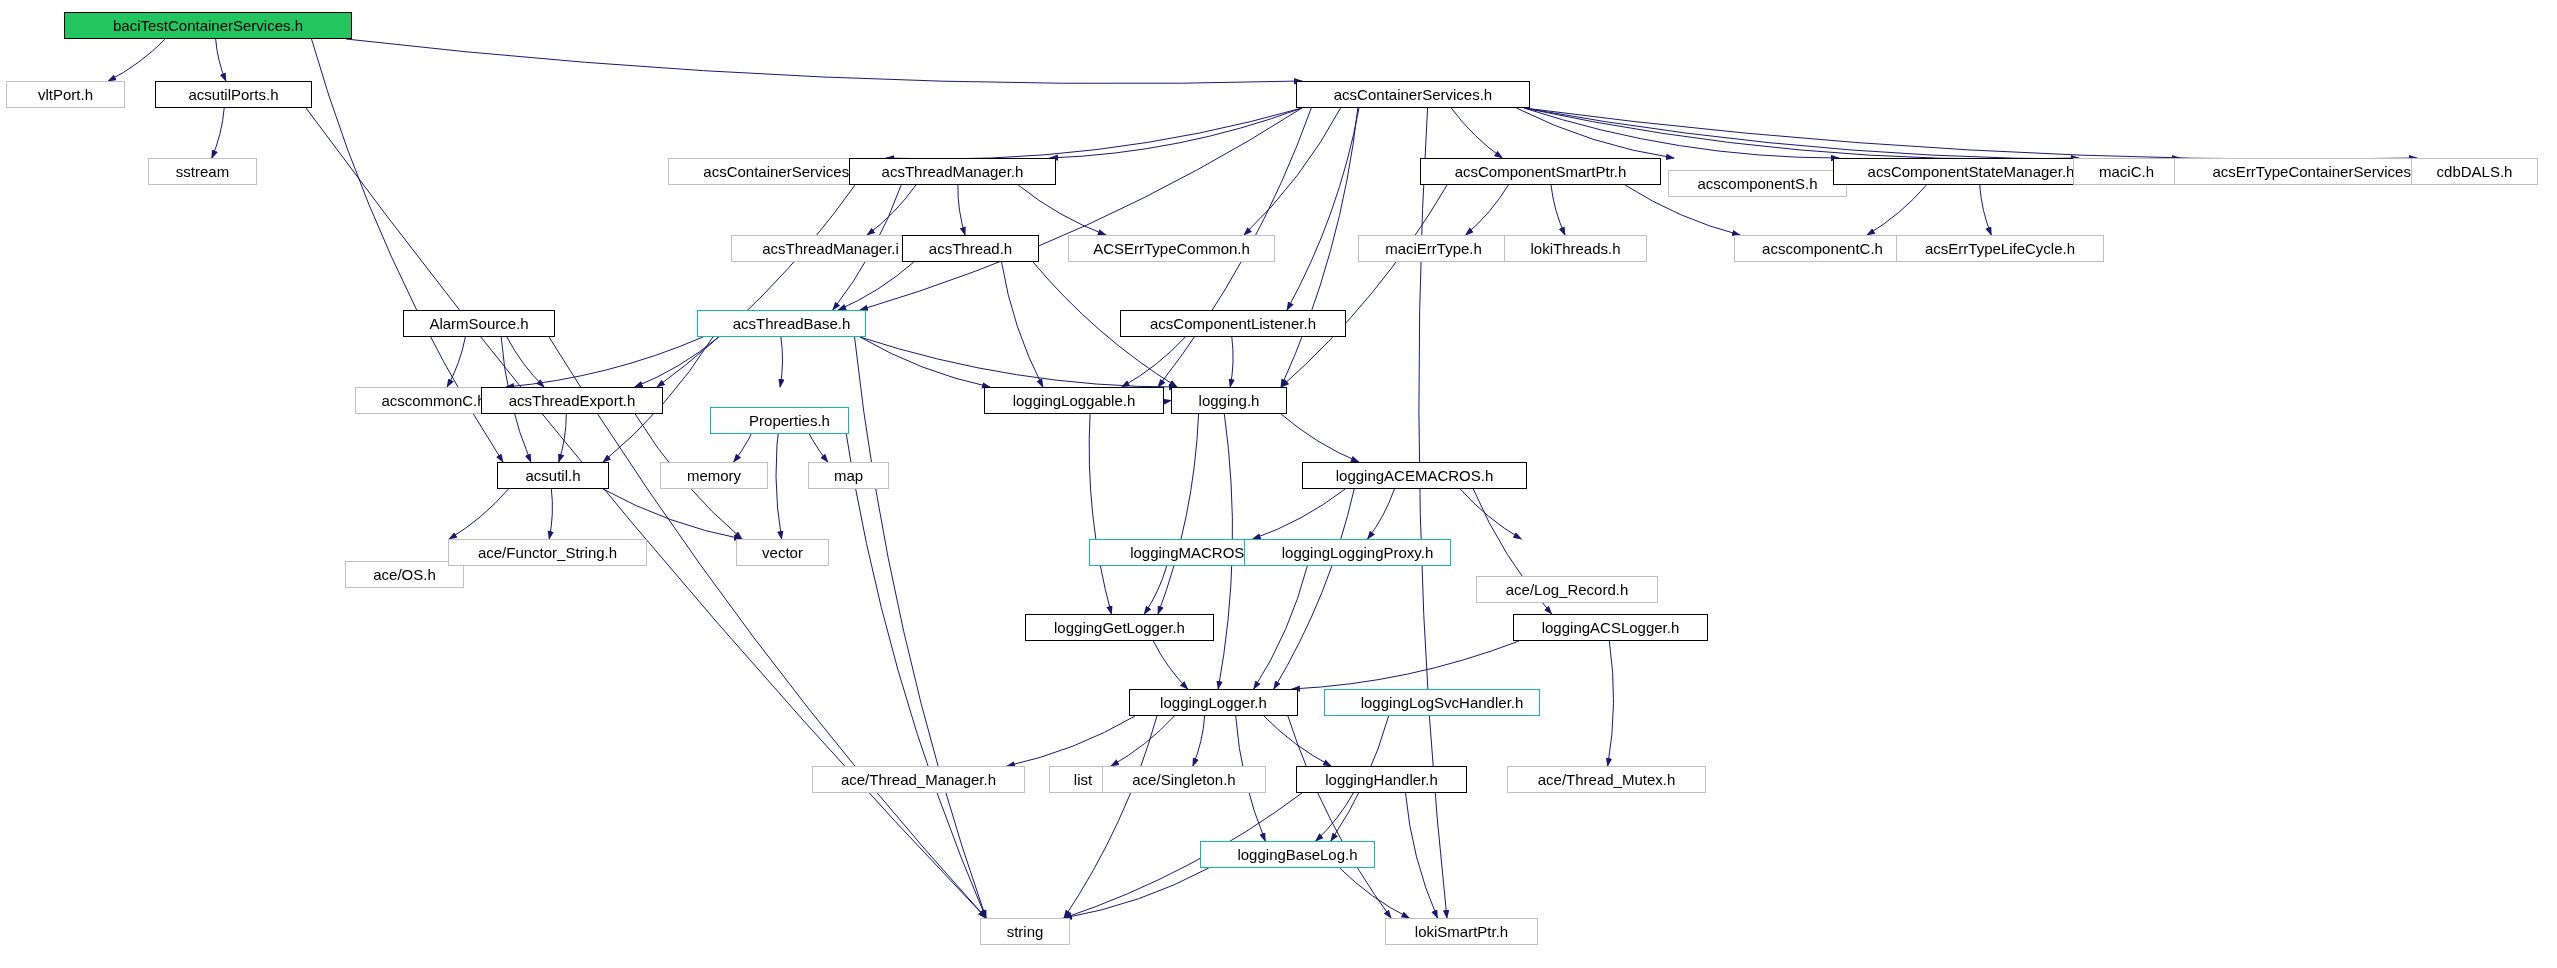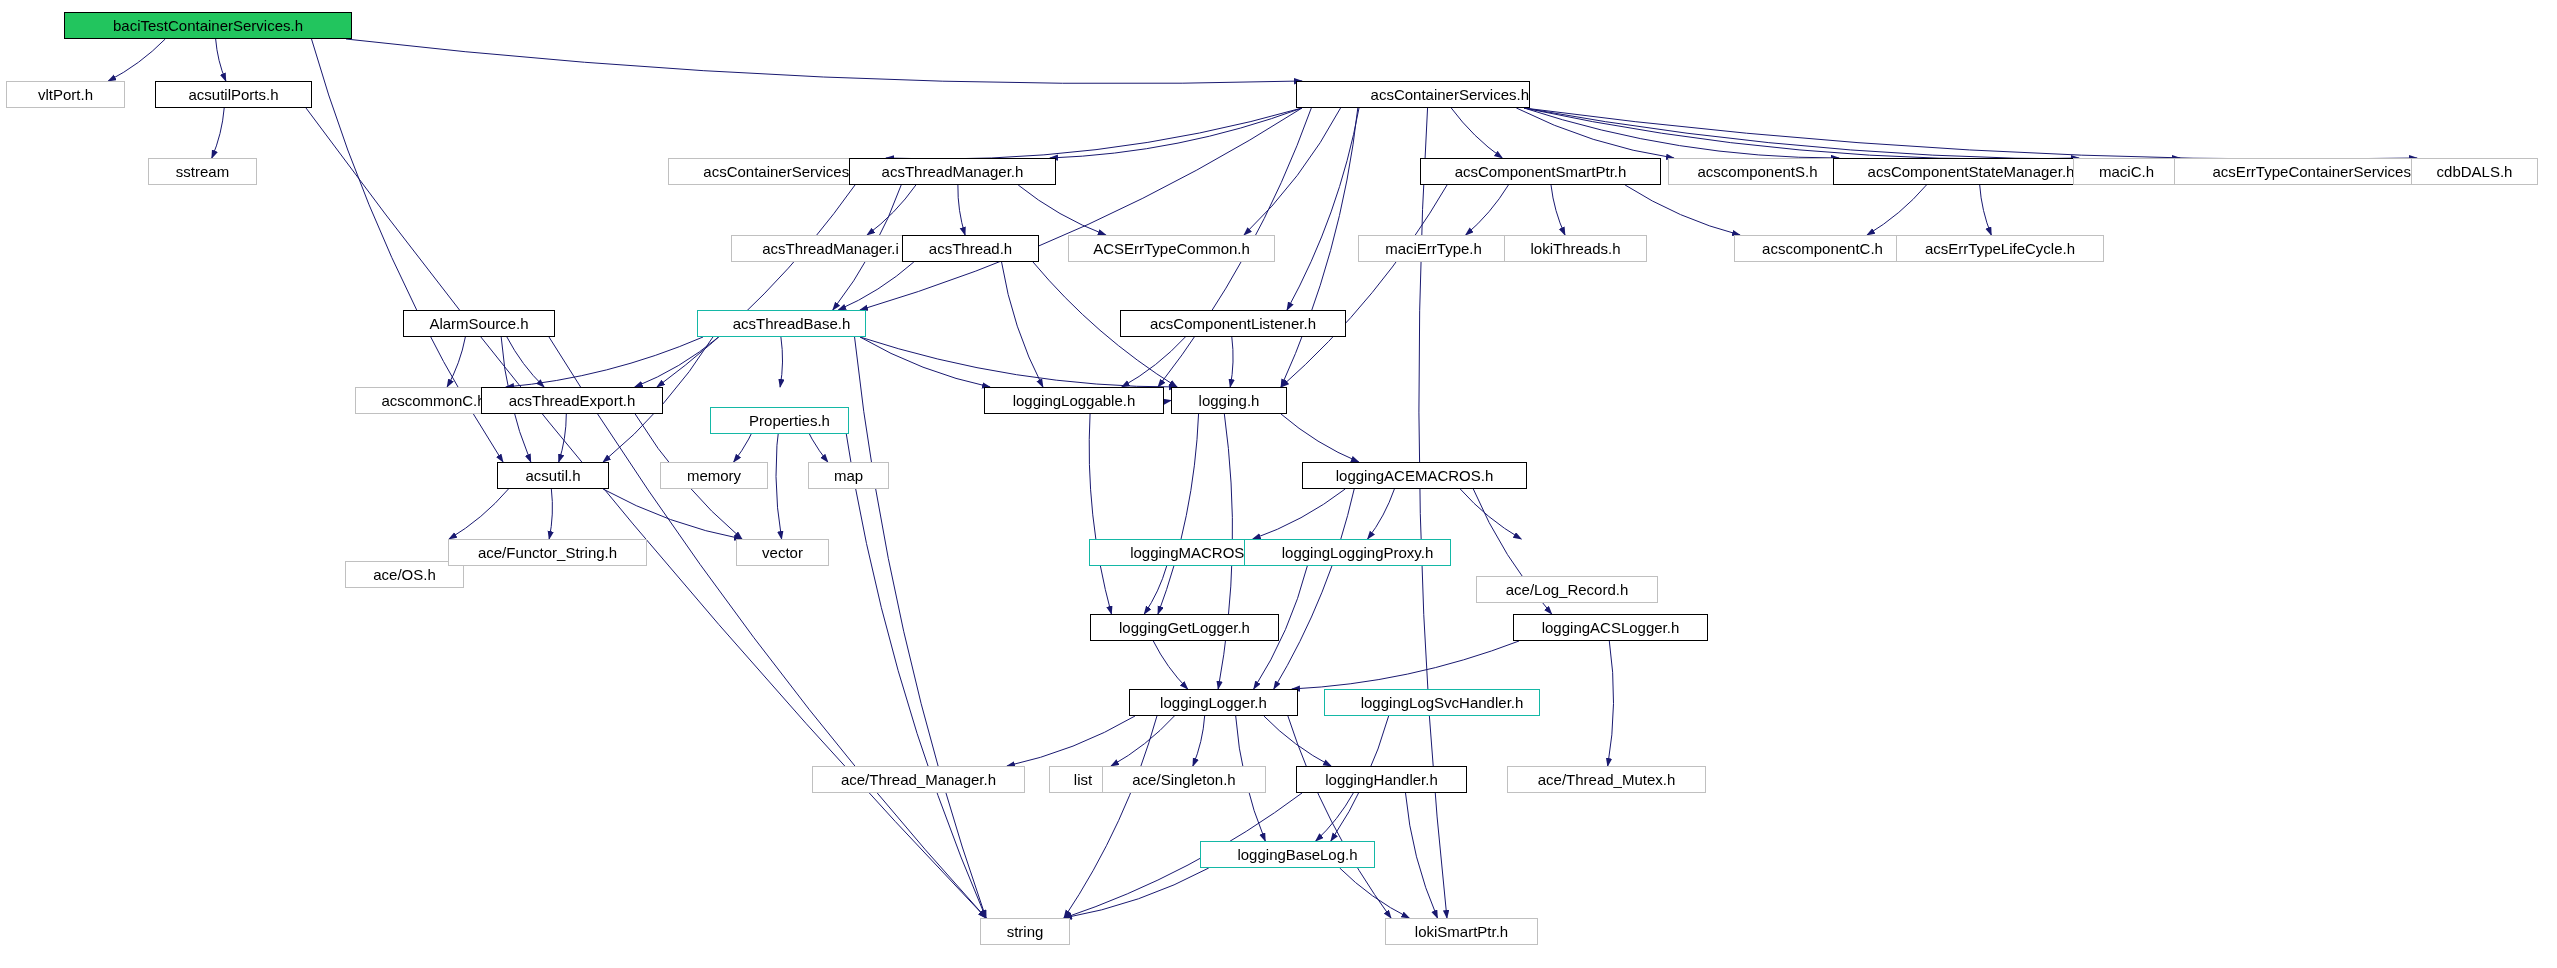--- a/index.html
+++ b/index.html
@@ -118,33 +118,33 @@
       </div>
       <div class="node plain" style="left: 6px; top: 81px; width: 119px;">
         <span>vltPort.h</span>
       </div>
       <div class="node solid" style="left: 155px; top: 81px; width: 157px;">
         <span>acsutilPorts.h</span>
       </div>
       <div class="node plain" style="left: 148px; top: 158px; width: 109px;">
         <span>sstream</span>
       </div>
-      <div class="node solid" style="left: 1296px; top: 81px; width: 234px; justify-content: flex-end;">
+      <div class="node solid" style="left: 1296px; top: 81px; width: 234px;">
         <span>acsContainerServices.h</span>
       </div>
       <div class="node plain" style="left: 668px; top: 158px; width: 224px;">
         <span>acsContainerServices.i</span>
       </div>
       <div class="node solid" style="left: 849px; top: 158px; width: 207px;">
         <span>acsThreadManager.h</span>
       </div>
       <div class="node solid" style="left: 1420px; top: 158px; width: 241px;">
         <span>acsComponentSmartPtr.h</span>
       </div>
-      <div class="node plain" style="left: 1668px; top: 158px; width: 179px;">
+      <div class="node plain" style="left: 1668px; top: 170px; width: 179px;">
         <span>acscomponentS.h</span>
       </div>
       <div class="node solid" style="left: 1833px; top: 158px; width: 276px;">
         <span>acsComponentStateManager.h</span>
       </div>
       <div class="node plain" style="left: 2073px; top: 158px; width: 107px;">
         <span>maciC.h</span>
       </div>
       <div class="node plain" style="left: 2174px; top: 158px; width: 288px;">
         <span>acsErrTypeContainerServices.h</span>
@@ -220,21 +220,21 @@
       </div>
       <div class="node red" style="left: 1089px; top: 539px; width: 189px;">
         <span>loggingMACROS.h</span>
       </div>
       <div class="node red" style="left: 1244px; top: 539px; width: 207px;">
         <span>loggingLoggingProxy.h</span>
       </div>
       <div class="node plain" style="left: 1476px; top: 539px; width: 182px; margin-top: 37px;">
         <span>ace/Log_Record.h</span>
       </div>
-      <div class="node solid" style="left: 1090px; top: 614px; width: 189px;">
+      <div class="node solid" style="left: 1025px; top: 614px; width: 189px;">
         <span>loggingGetLogger.h</span>
       </div>
       <div class="node solid" style="left: 1513px; top: 614px; width: 195px;">
         <span>loggingACSLogger.h</span>
       </div>
       <div class="node solid" style="left: 1129px; top: 689px; width: 169px;">
         <span>loggingLogger.h</span>
       </div>
       <div class="node red" style="left: 1324px; top: 689px; width: 216px;">
         <span>loggingLogSvcHandler.h</span>

